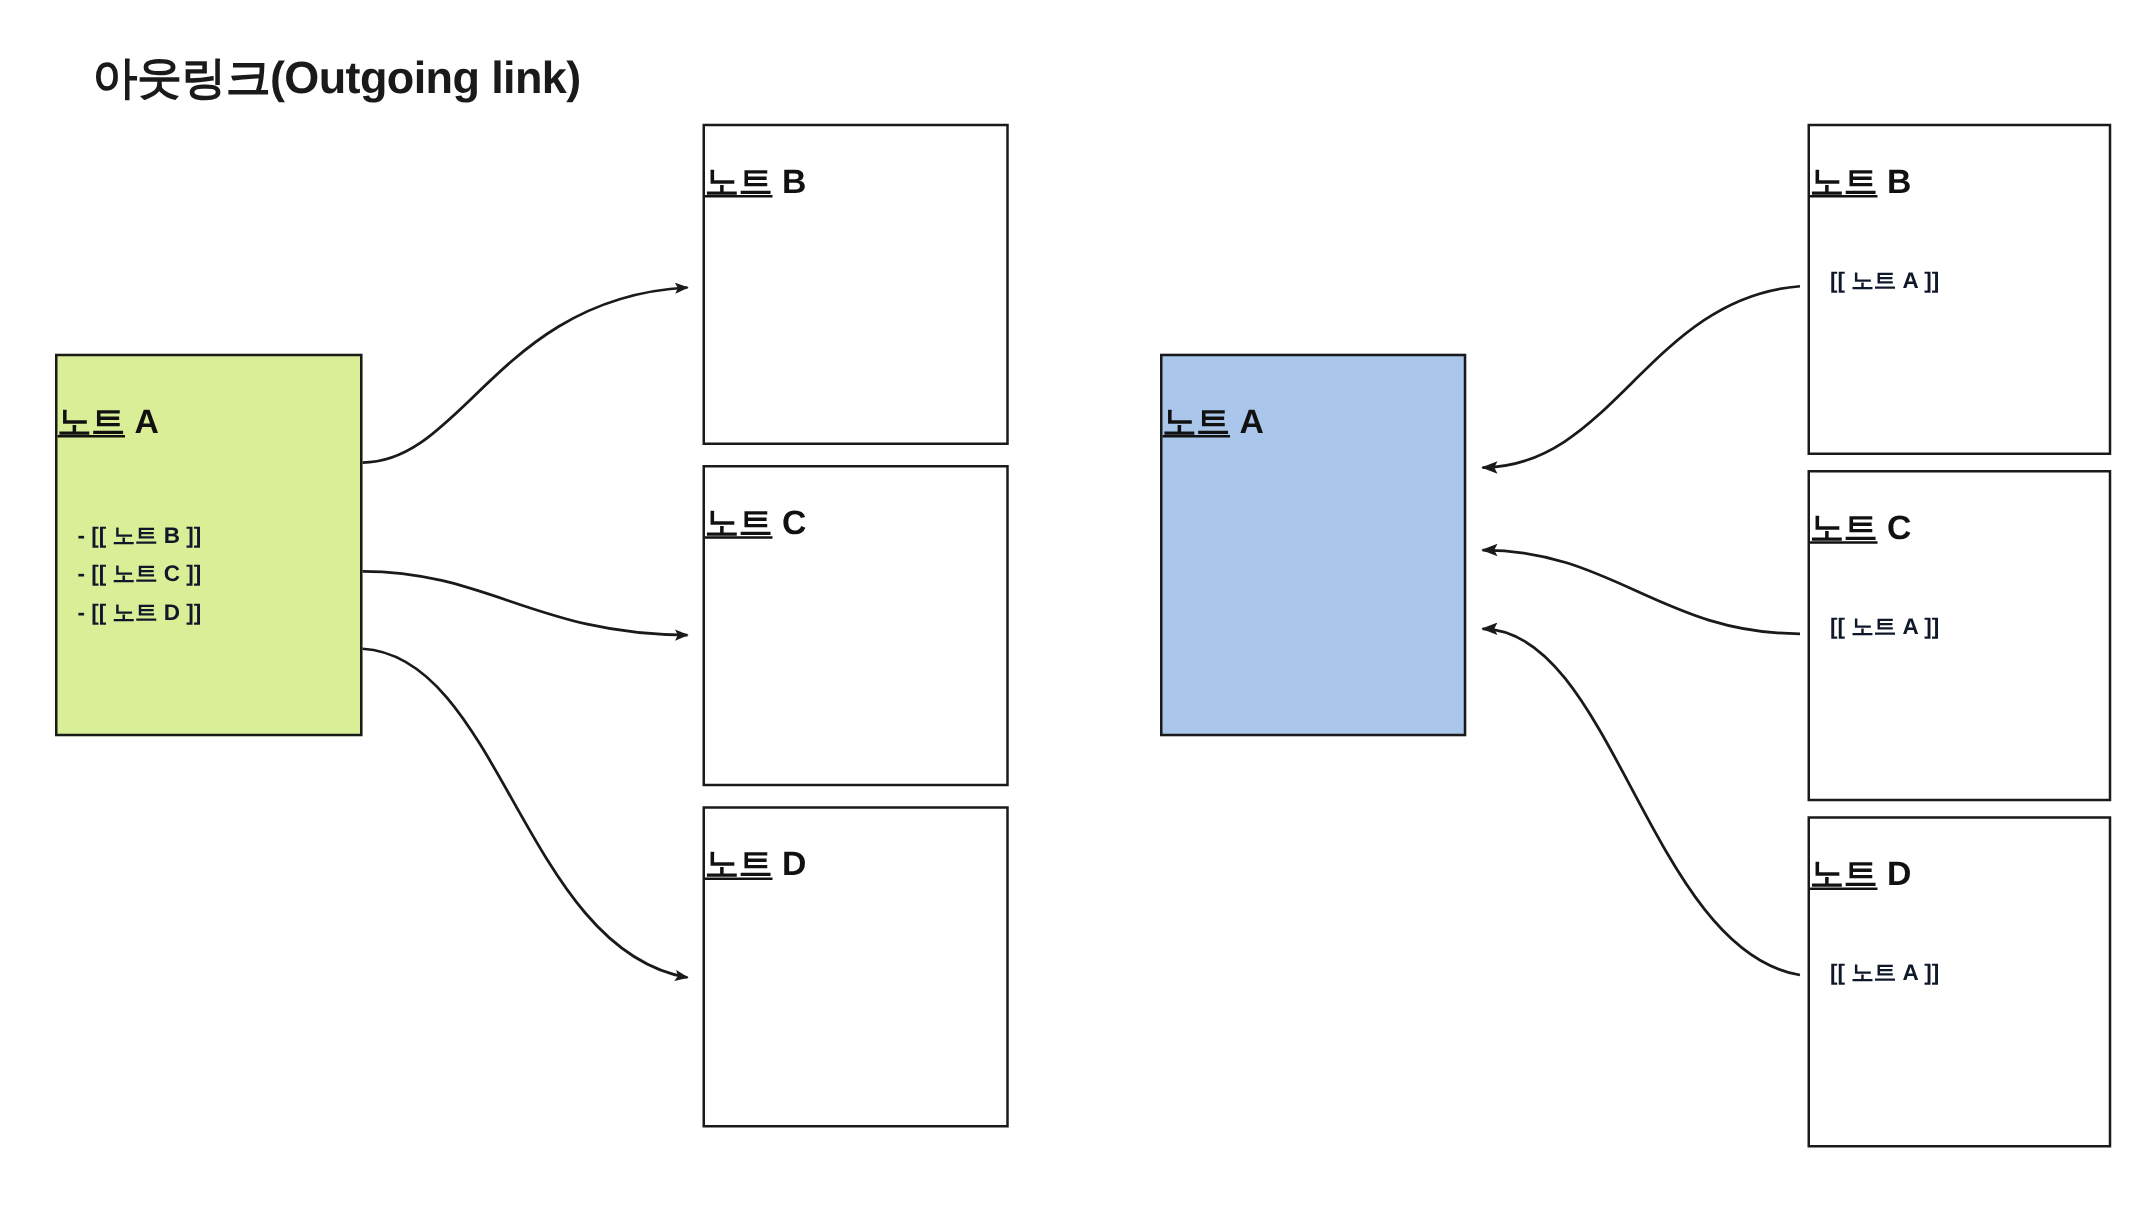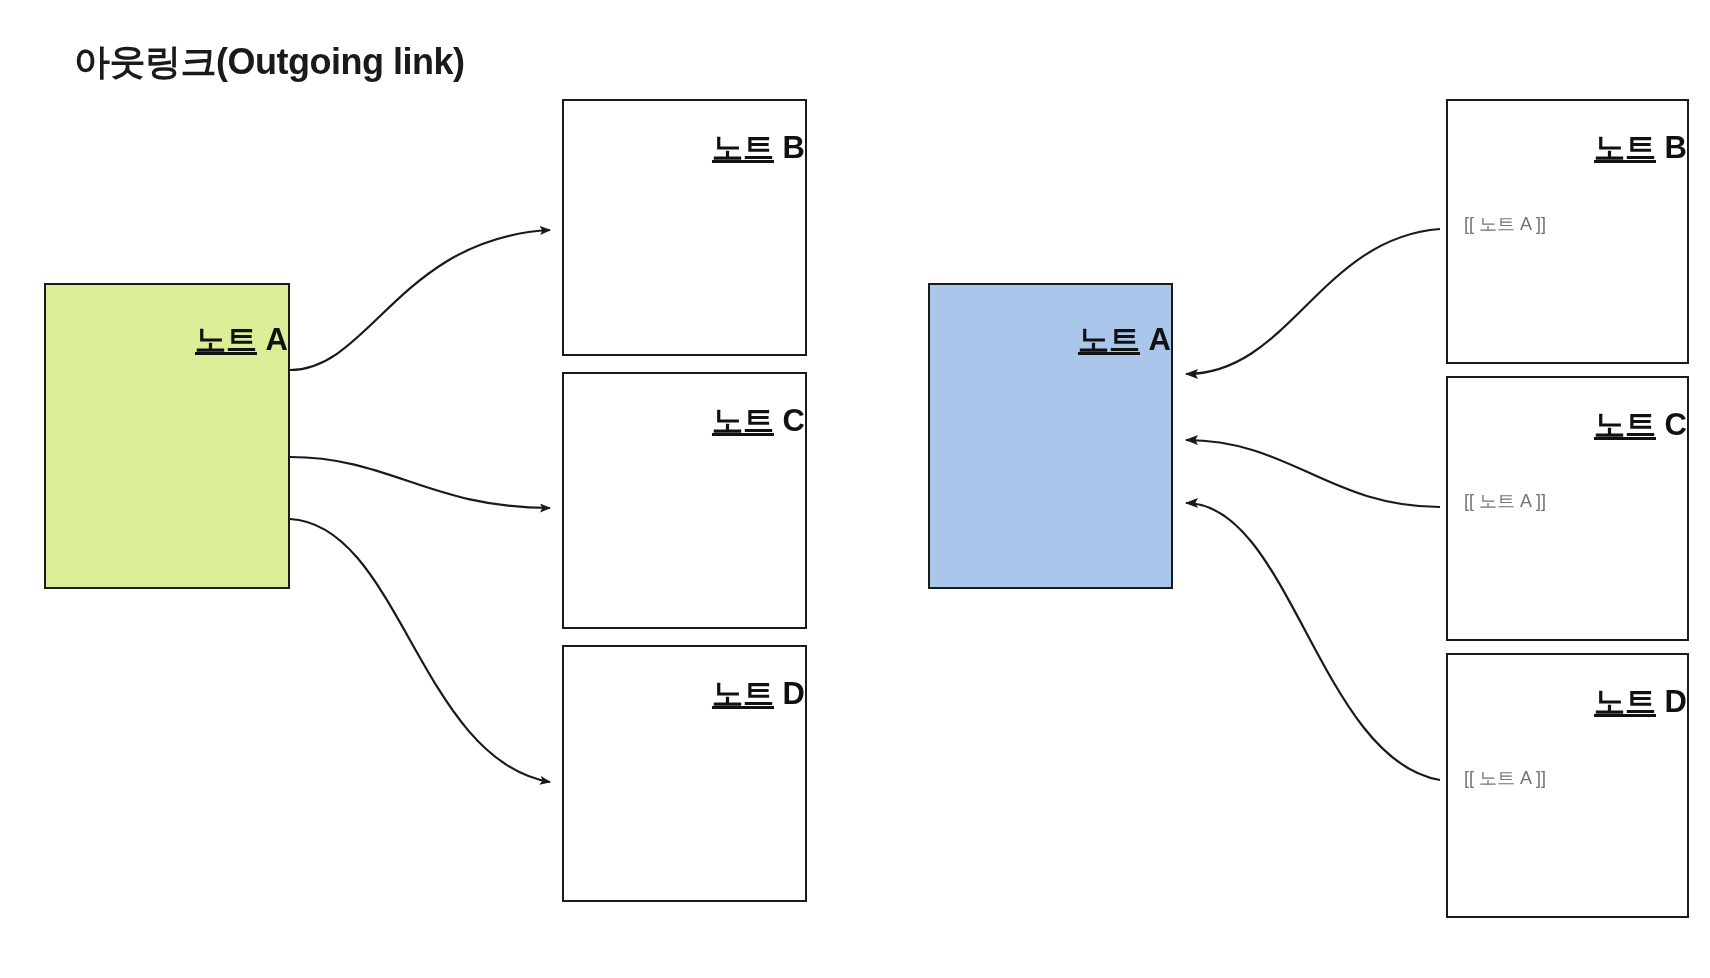--- a/index.html
+++ b/index.html
@@ -14,28 +14,28 @@
     white-space:nowrap;letter-spacing:-0.5px;
   }
   #title-outgoing{left:74px;top:38px;}
   #title-backlink{left:925px;top:38px;}
 
   .note{
     position:absolute;box-sizing:border-box;
     border:2.5px solid #1a1a1a;background:#ffffff;
   }
   .note .note-title{
-    position:absolute;left:0;right:0;text-align:right;
-    font-weight:bold;font-size:31px;color:#111;white-space:nowrap;
+    position:absolute;left:0;right:0;text-align:left;
+    font-weight:bold;font-size:27px;color:#111;white-space:nowrap;
   }
   .note .note-title .u{text-decoration:underline;text-underline-offset:2px;}
   .note .note-body{
     position:absolute;left:16px;right:10px;
-    font-size:18px;color:#737373;line-height:1.72;
-    font-weight:400;
+    font-size:18px;color:#0f172a;line-height:1.72;
+    font-weight:700;
   }
 
   
   #note-a-out{left:44px;top:283px;width:246px;height:306px;background:#d9ee96;}
   #note-a-out .note-title{top:34px;}
   #note-a-out .note-body{top:128px;}
 
   #note-b-out{left:562px;top:99px;width:245px;height:257px;}
   #note-b-out .note-title{top:26px;}
   #note-c-out{left:562px;top:372px;width:245px;height:257px;}
@@ -64,20 +64,31 @@
 <body>
 
 <div id="stage">
 
   <div class="title" id="title-outgoing">아웃링크(Outgoing link)</div>
 
   <div class="note" id="note-a-out">
     <div class="note-title">
       <span class="u">노트</span>
       <span>A</span>
+    </div>
+    <div class="note-body">
+      <div>
+        <span>- [[ 노트 B ]]</span>
+      </div>
+      <div>
+        <span>- [[ 노트 C ]]</span>
+      </div>
+      <div>
+        <span>- [[ 노트 D ]]</span>
+      </div>
     </div>
   </div>
 
   <div class="note" id="note-b-out">
     <div class="note-title">
       <span class="u">노트</span>
       <span>B</span>
     </div>
   </div>
 

